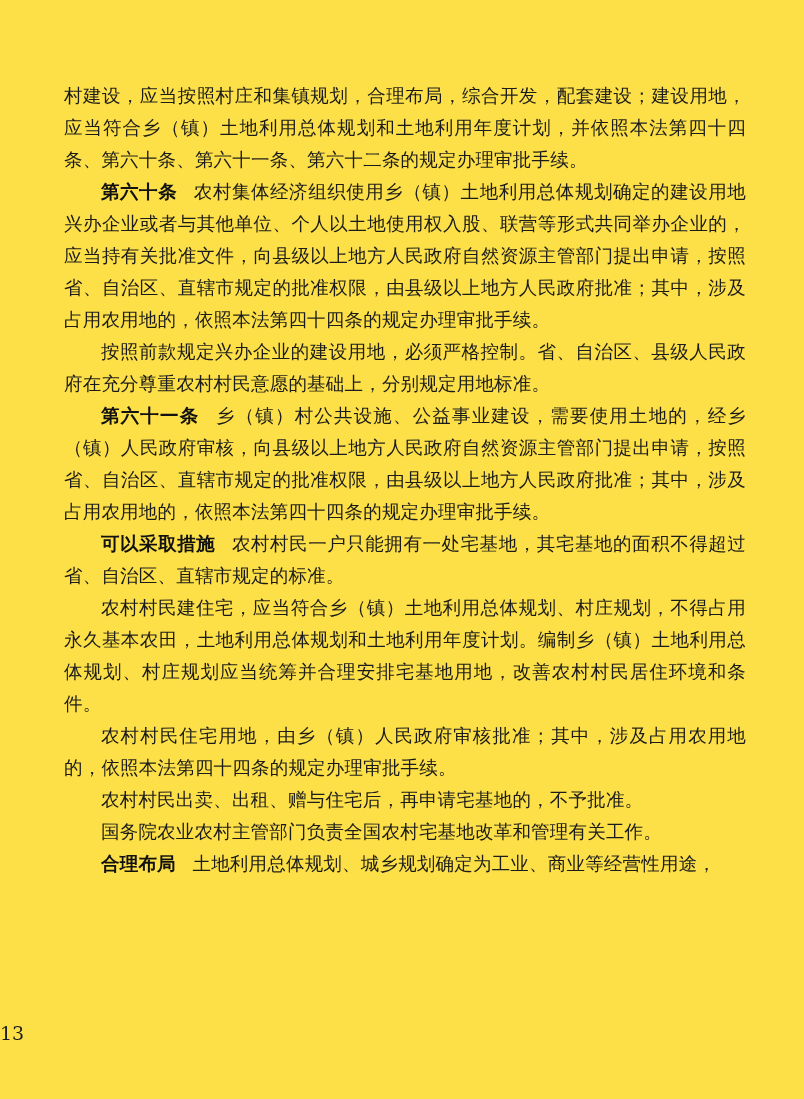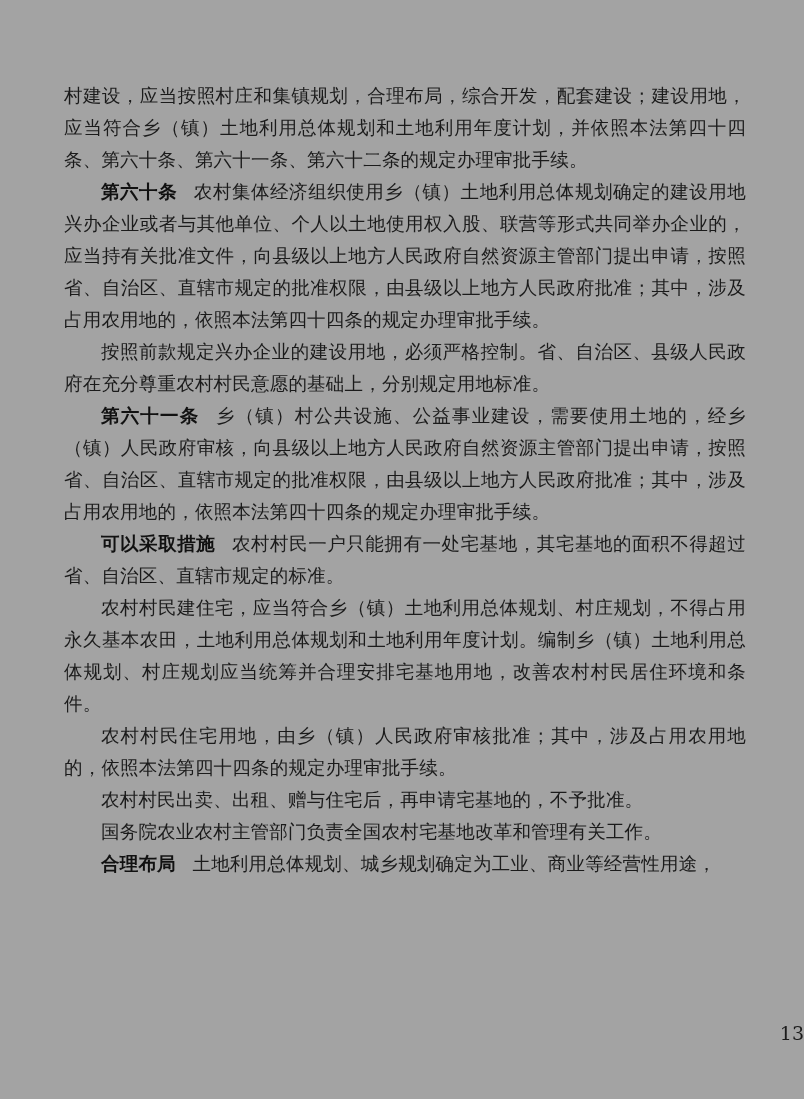--- a/index.html
+++ b/index.html
@@ -5,21 +5,21 @@
   * { box-sizing: border-box; }
   html, body {
     margin: 0;
     padding: 0;
     background: #ffffff;
   }
   .page {
     position: relative;
     width: 804px;
     height: 1099px;
-    background: #a3a3a3;
+    background: #fde047;
     overflow: hidden;
     font-family: "DejaVu Serif", "Liberation Serif", serif;
   }
   .content {
     position: absolute;
     left: 64px;
     top: 80px;
     width: 682px;
   }
   p.para {
@@ -38,21 +38,21 @@
   .article-head {
     font-weight: 700;
     margin-right: 0.9em;
     color: #111111;
   }
   .page-number {
     position: absolute;
     top: 1021px;
     left: 0;
     width: 100%;
-    text-align: right;
+    text-align: left;
     font-size: 19px;
     line-height: 24px;
     color: #1b1b1b;
     font-family: "DejaVu Serif", "Liberation Serif", serif;
   }
 </style>
 </head>
 <body>
 
 <div class="page">

